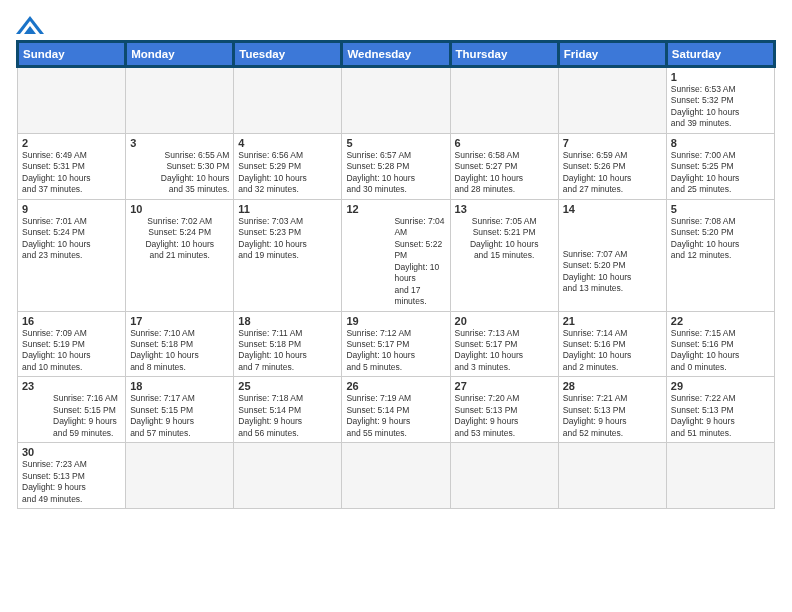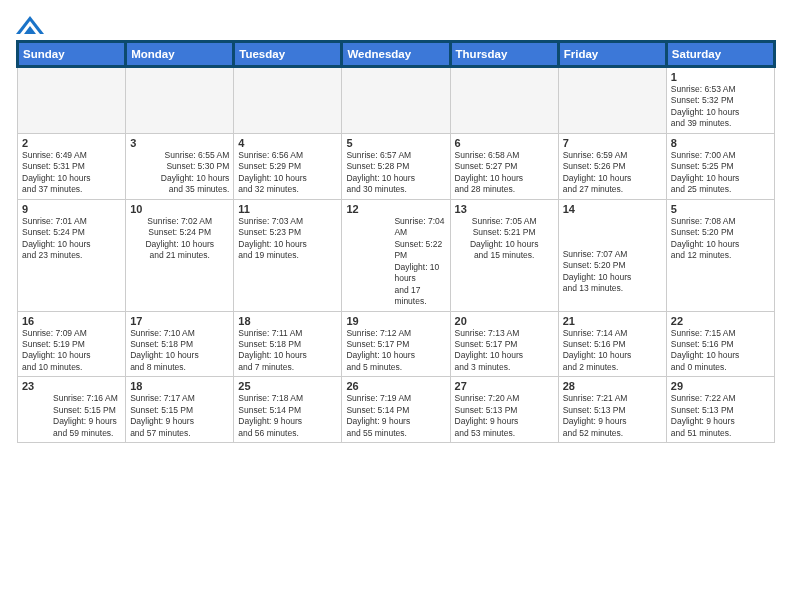--- a/index.html
+++ b/index.html
@@ -340,15 +340,30 @@
 and 52 minutes.</div>
           </td>
           <td>
             <span class="day-number">29</span>
             <div class="day-info" style="white-space: pre-line;">Sunrise: 7:22 AM
 Sunset: 5:13 PM
 Daylight: 9 hours
 and 51 minutes.</div>
           </td>
         </tr>
+        <tr class="last-row">
+          <td>
+            <span class="day-number">30</span>
+            <div class="day-info" style="white-space: pre-line;">Sunrise: 7:23 AM
+Sunset: 5:13 PM
+Daylight: 9 hours
+and 49 minutes.</div>
+          </td>
+          <td class="empty"></td>
+          <td class="empty"></td>
+          <td class="empty"></td>
+          <td class="empty"></td>
+          <td class="empty"></td>
+          <td class="empty"></td>
+        </tr>
       </tbody>
   </table>
 </div>
 
 </body></html>

